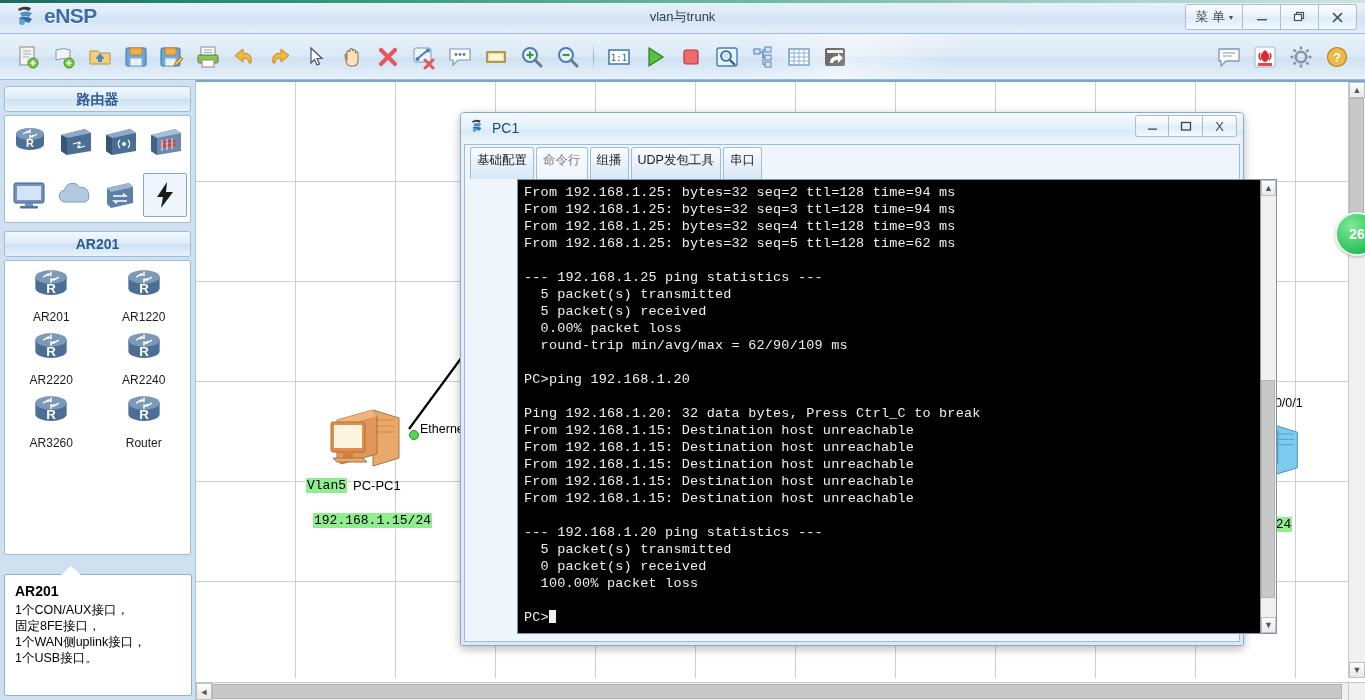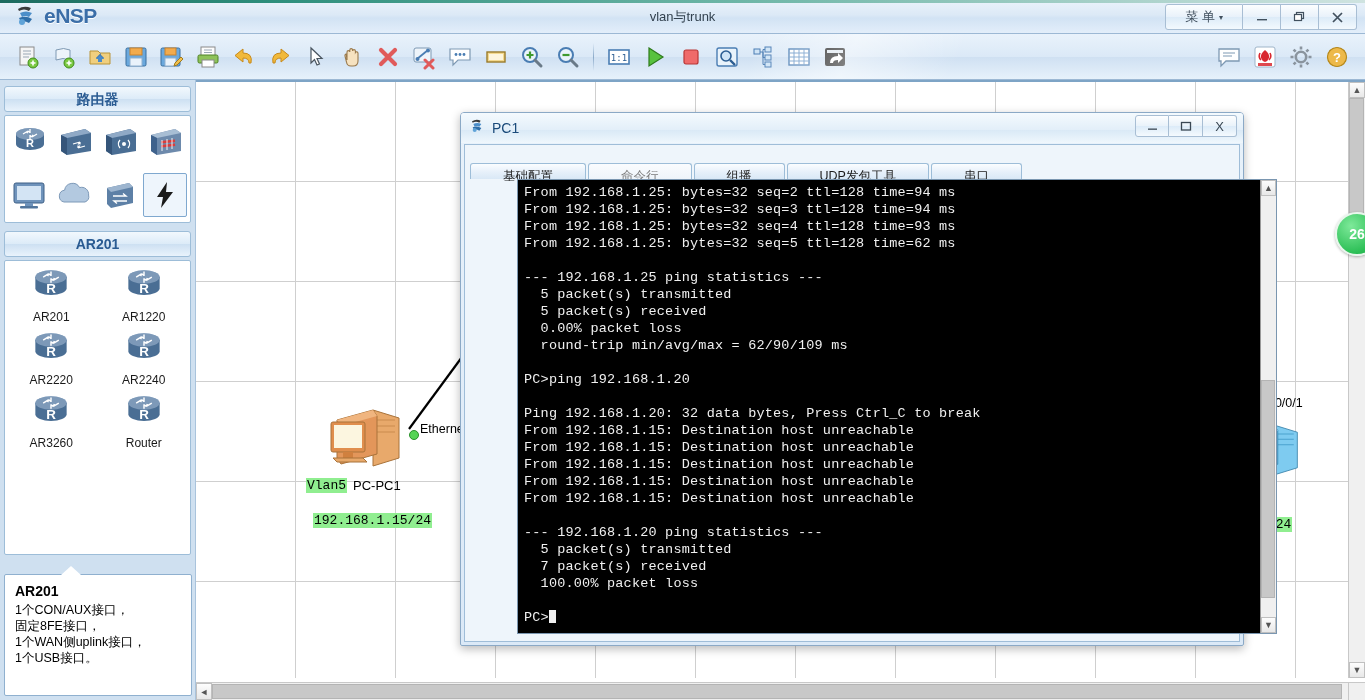--- a/index.html
+++ b/index.html
@@ -38,21 +38,21 @@
     position:absolute;right:8px;top:2px;display:flex;align-items:center;gap:0px;
     height:30px;
   }
   .win-btn{
     width:38px;height:26px;margin:0;
     border:1px solid #a8bed4;border-left:none;
     background:linear-gradient(to bottom,#fcfeff 0%,#e8f1fa 50%,#dcebf8 51%,#f3f9fe 100%);
     display:flex;align-items:center;justify-content:center;
     font-size:13px;color:#41505e;box-sizing:border-box;
   }
-  .win-btn:first-child{border-left:1px solid #a8bed4;border-radius:3px 0 0 3px;width:auto;padding:0 19px;}
+  .win-btn:first-child{border-left:1px solid #a8bed4;border-radius:3px 0 0 3px;width:auto;padding:0 9px;}
   .win-btn:last-child{border-radius:0 3px 3px 0;}
   
   #toolbar{
     position:absolute;left:0;top:34px;width:1365px;height:46px;
     background:linear-gradient(to bottom,#e9f2fb 0%,#dbe9f7 50%,#cfe0f2 51%,#e6f1fb 100%);
     border-bottom:1px solid #9cb8d4;box-sizing:border-box;
   }
   #toolbar:after{
     content:"";position:absolute;left:0;top:0;width:1365px;height:45px;
     background:linear-gradient(115deg,rgba(255,255,255,0) 55%,rgba(255,255,255,.45) 62%,rgba(255,255,255,0) 70%);
@@ -164,21 +164,21 @@
     display:flex;align-items:center;justify-content:center;font-size:12px;color:#3a4854;box-sizing:border-box;
   }
   .pc-wbtn:first-child{border-left:1px solid #a8bed4;border-radius:3px 0 0 3px;}
   .pc-wbtn:last-child{border-radius:0 3px 3px 0;}
   .pc-body{
     position:absolute;left:3px;top:31px;width:776px;height:498px;
     background:#eef5fb;border:1px solid #9fbdd8;box-sizing:border-box;
   }
   .tabs{display:flex;padding:6px 5px 0 5px;align-items:flex-end;height:28px;box-sizing:content-box;}
   .tab{
-    height:16px;line-height:24px;padding:0 32px;margin-right:2px;
+    height:32px;line-height:24px;padding:0 6px;margin-right:2px;
     border:1px solid #9dbdd8;border-bottom:none;border-radius:3px 3px 0 0;
     background:linear-gradient(to bottom,#fbfdff,#e6f0fa 55%,#d9e8f6);
     font-size:12.5px;color:#1b1b1b;box-sizing:border-box;
   }
   .tab.inactive{background:linear-gradient(to bottom,#fafcfe,#eef4fa);color:#7b7b7b;}
   .term{
     position:absolute;left:8px;top:34px;width:760px;height:455px;
     background:#000;border:1px solid #7a96b0;box-sizing:border-box;overflow:hidden;margin-left:44px;
   }
   .term-inner{
@@ -724,21 +724,21 @@
         <div class="term-line">&nbsp;</div>
         <div class="term-line">Ping 192.168.1.20: 32 data bytes, Press Ctrl_C to break</div>
         <div class="term-line">From 192.168.1.15: Destination host unreachable</div>
         <div class="term-line">From 192.168.1.15: Destination host unreachable</div>
         <div class="term-line">From 192.168.1.15: Destination host unreachable</div>
         <div class="term-line">From 192.168.1.15: Destination host unreachable</div>
         <div class="term-line">From 192.168.1.15: Destination host unreachable</div>
         <div class="term-line">&nbsp;</div>
         <div class="term-line">--- 192.168.1.20 ping statistics ---</div>
         <div class="term-line">  5 packet(s) transmitted</div>
-        <div class="term-line">  7 packet(s) received</div>
+        <div class="term-line">  0 packet(s) received</div>
         <div class="term-line">  100.00% packet loss</div>
         <div class="term-line">&nbsp;</div>
         <div class="term-line"><span>PC&gt;</span><span class="cursorblk"></span></div>
       </div>
       <div class="term-scroll">
         <div class="sb-arrow" style="width:15px;height:16px;">▲</div>
         <div class="sb-thumb" style="position:absolute;top:200px;left:0;width:14px;height:218px;"></div>
         <div class="sb-arrow" style="position:absolute;bottom:0;width:15px;height:16px;">▼</div>
       </div>
     </div>

